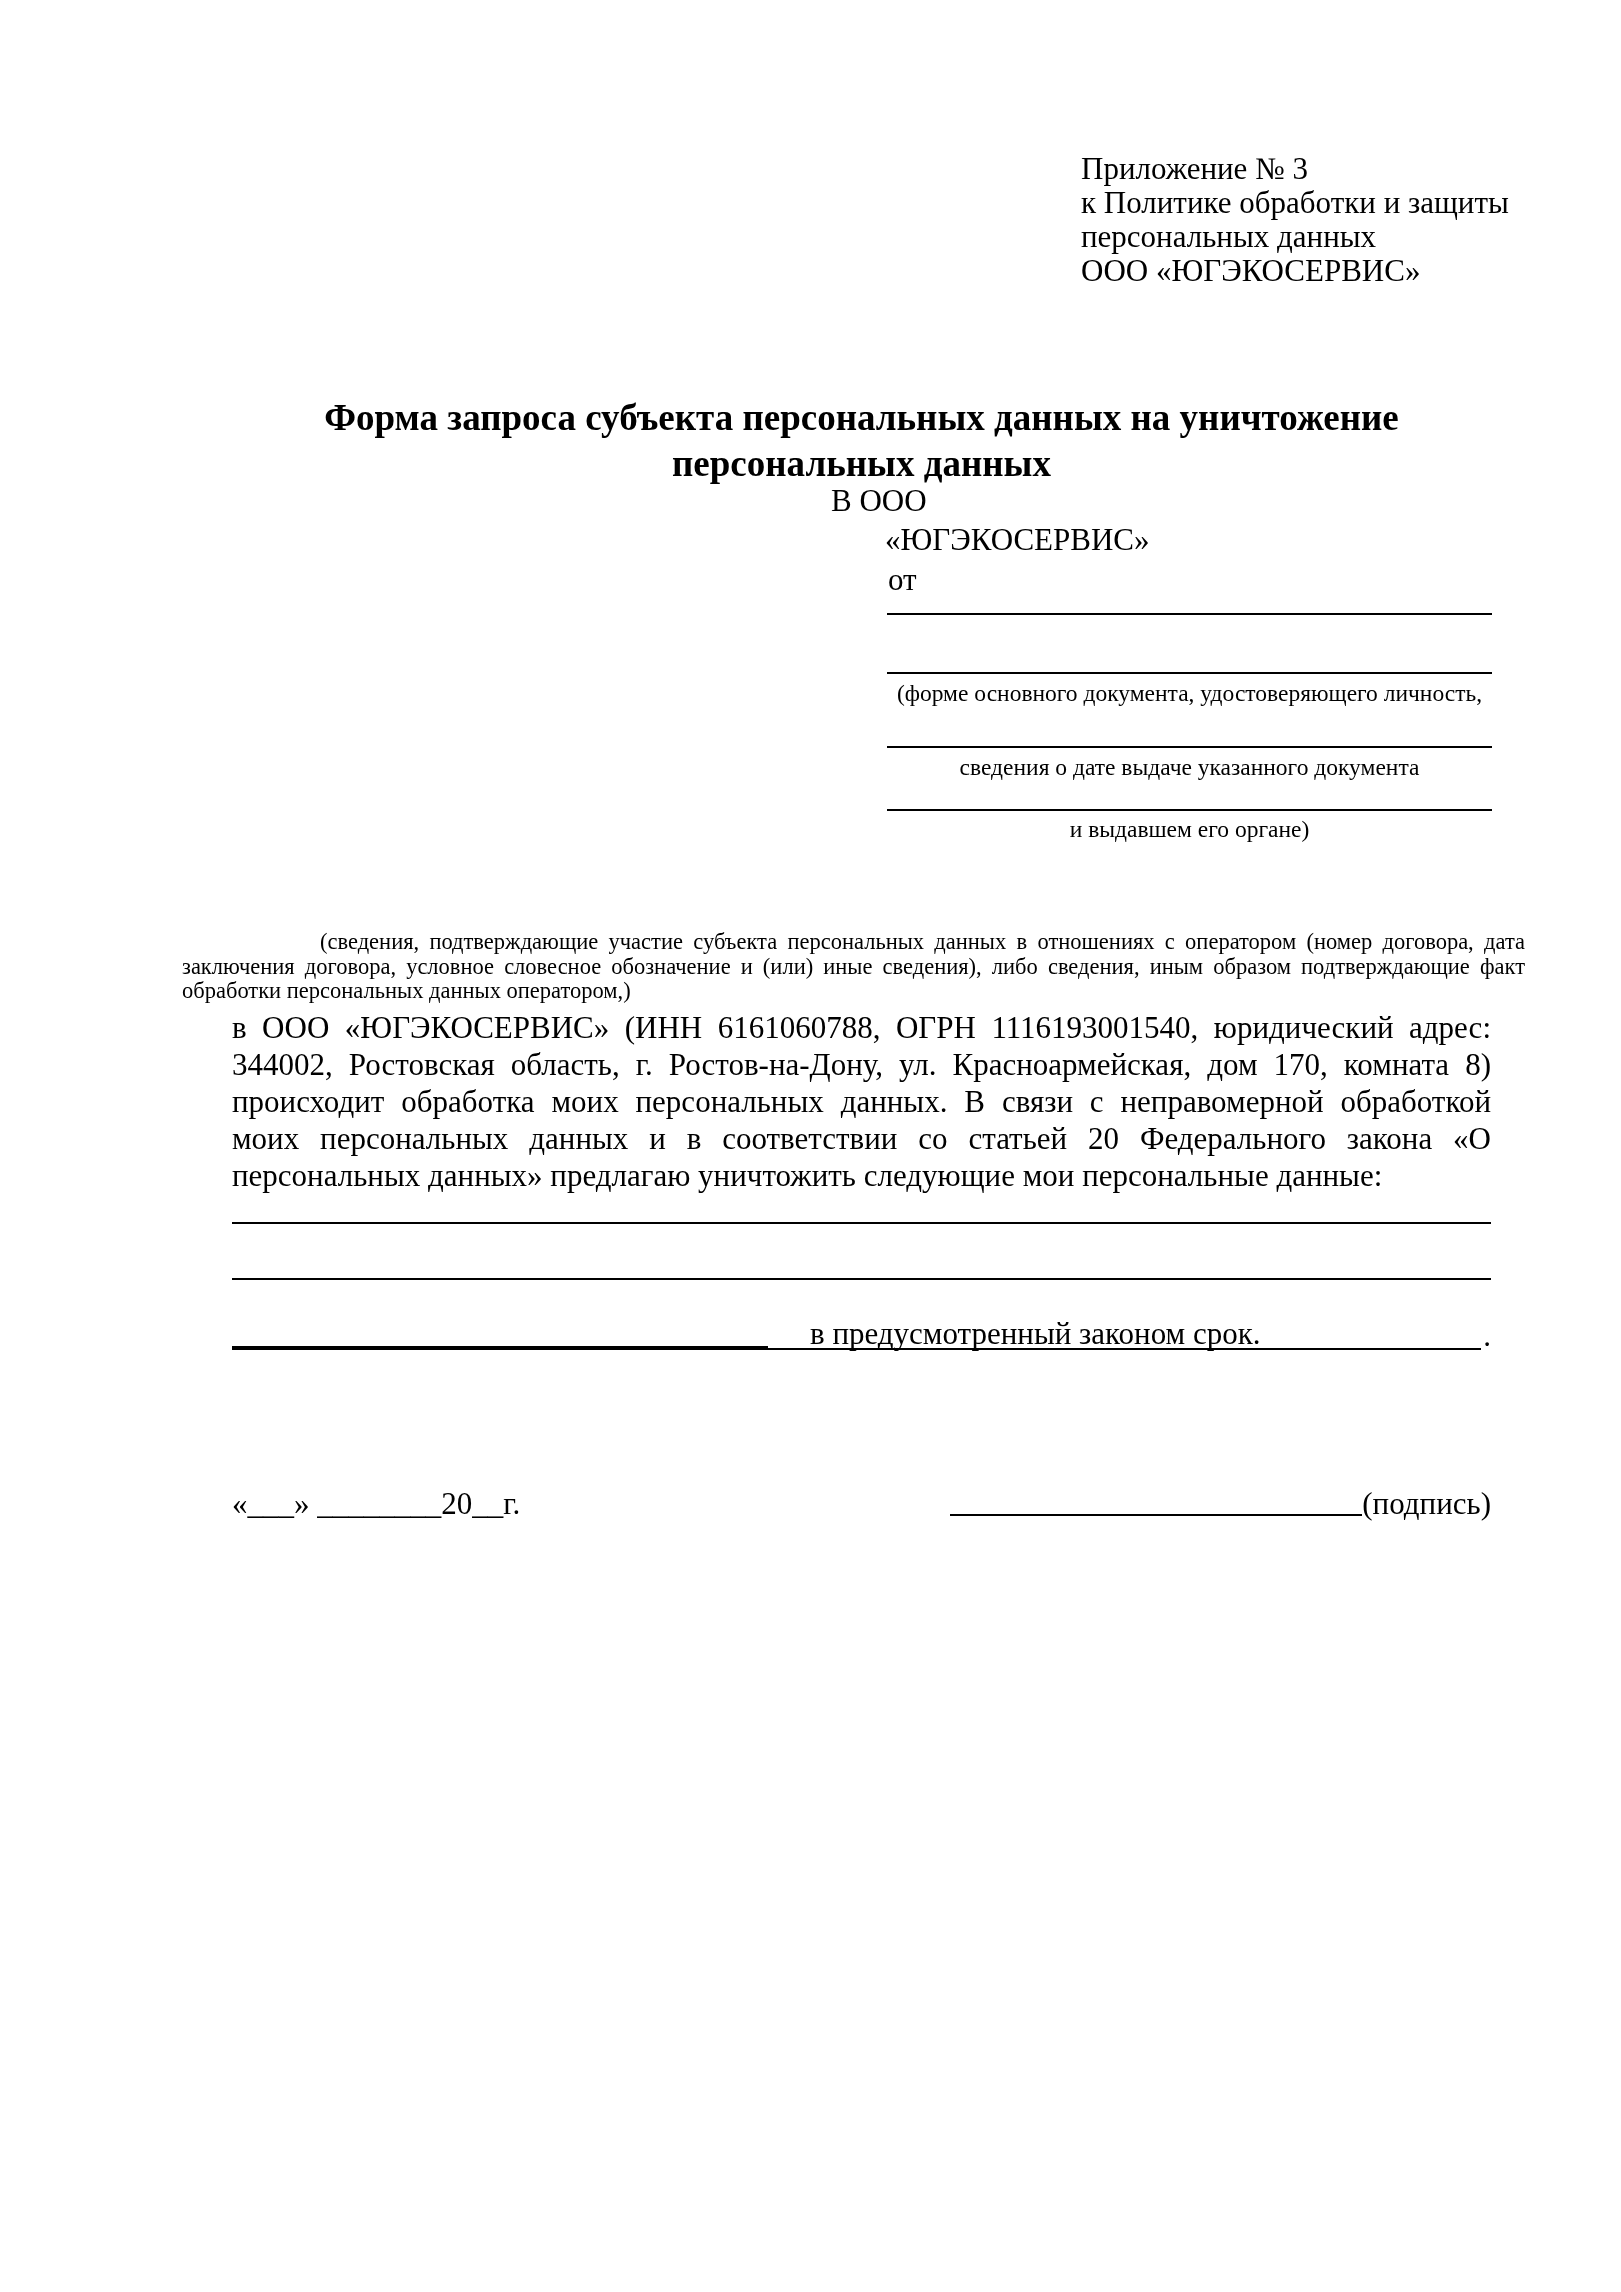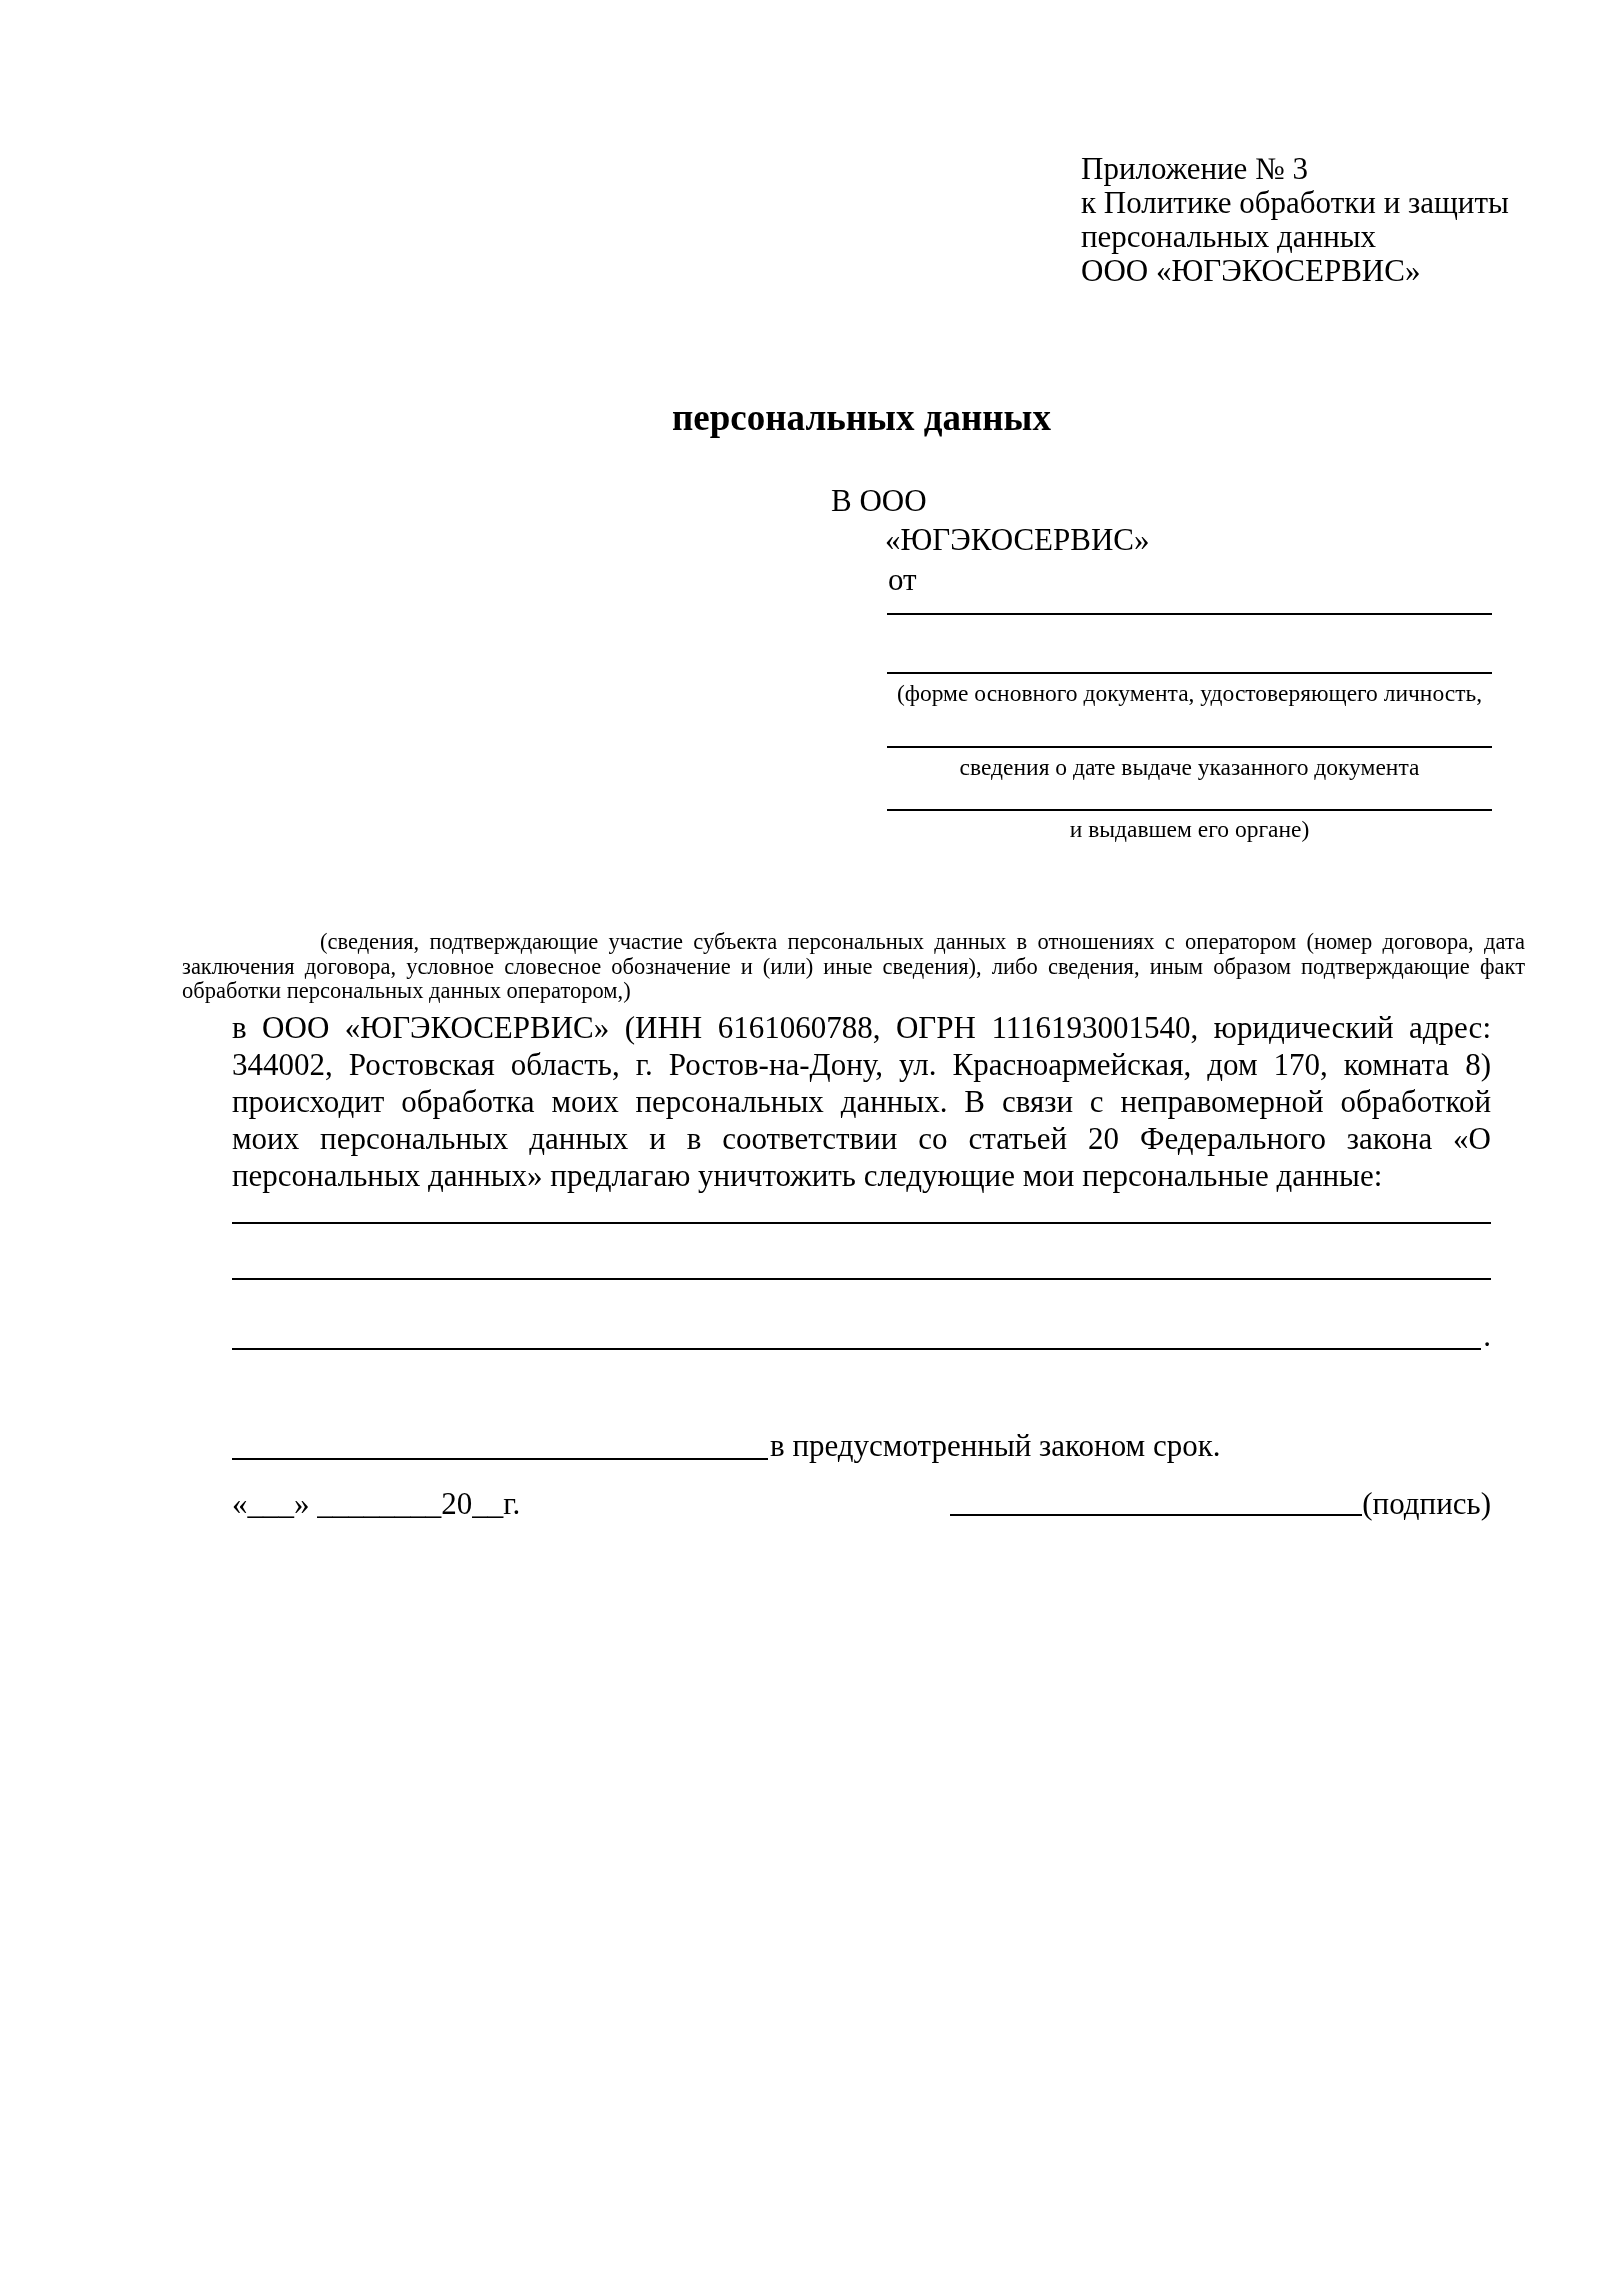--- a/index.html
+++ b/index.html
@@ -38,21 +38,21 @@
   .bline{position:absolute;left:232px;width:1259px;border-top:2.9px solid #000;height:0;}
 
   #reason{left:232px;top:1284px;width:1259px;height:37px;}
   #reason .lbl{padding-left:96px;white-space:nowrap;word-spacing:4.9px;}
 
   #periodrow{left:232px;top:1319px;width:1259px;height:35px;}
   #periodrow .fill{margin:0 2px 3.9px 0;}
 
   #answer{left:232px;top:1366px;width:1259px;}
 
-  #tailrow{left:232px;top:1428px;width:1259px;height:36px;}
+  #tailrow{left:232px;top:1316px;width:1259px;height:36px;gap:40px;}
   #tailrow .seg{width:536px;border-bottom:2.9px solid #000;margin-bottom:3.9px;}
   #tailrow .tail{margin-left:2px;white-space:nowrap;}
 
   #footer{left:232px;top:1481px;width:1259px;height:41px;justify-content:space-between;}
   #footer .sig{display:flex;align-items:flex-end;}
   #footer .sigline{width:412px;border-bottom:2.9px solid #000;margin-bottom:5.9px;}
   #footer .date,#footer .sigcap{white-space:nowrap;}
 </style>
 </head>
 <body>
@@ -60,20 +60,21 @@
 <div class="page">
 
   <div id="appendix" class="abs">
     <div>Приложение № 3</div>
     <div>к Политике обработки и защиты</div>
     <div>персональных данных</div>
     <div>ООО «ЮГЭКОСЕРВИС»</div>
   </div>
 
   <div id="title" class="abs">
+    <div>Форма запроса субъекта персональных данных на уничтожение</div>
     <div>персональных данных</div>
   </div>
 
   <div id="addr-to" class="abs">В ООО</div>
   <div id="addr-org" class="abs">«ЮГЭКОСЕРВИС»</div>
   <div id="addr-from" class="abs">от</div>
 
   <div class="fline" style="top:613px;"></div>
 
   <div class="fline" style="top:672px;"></div>

